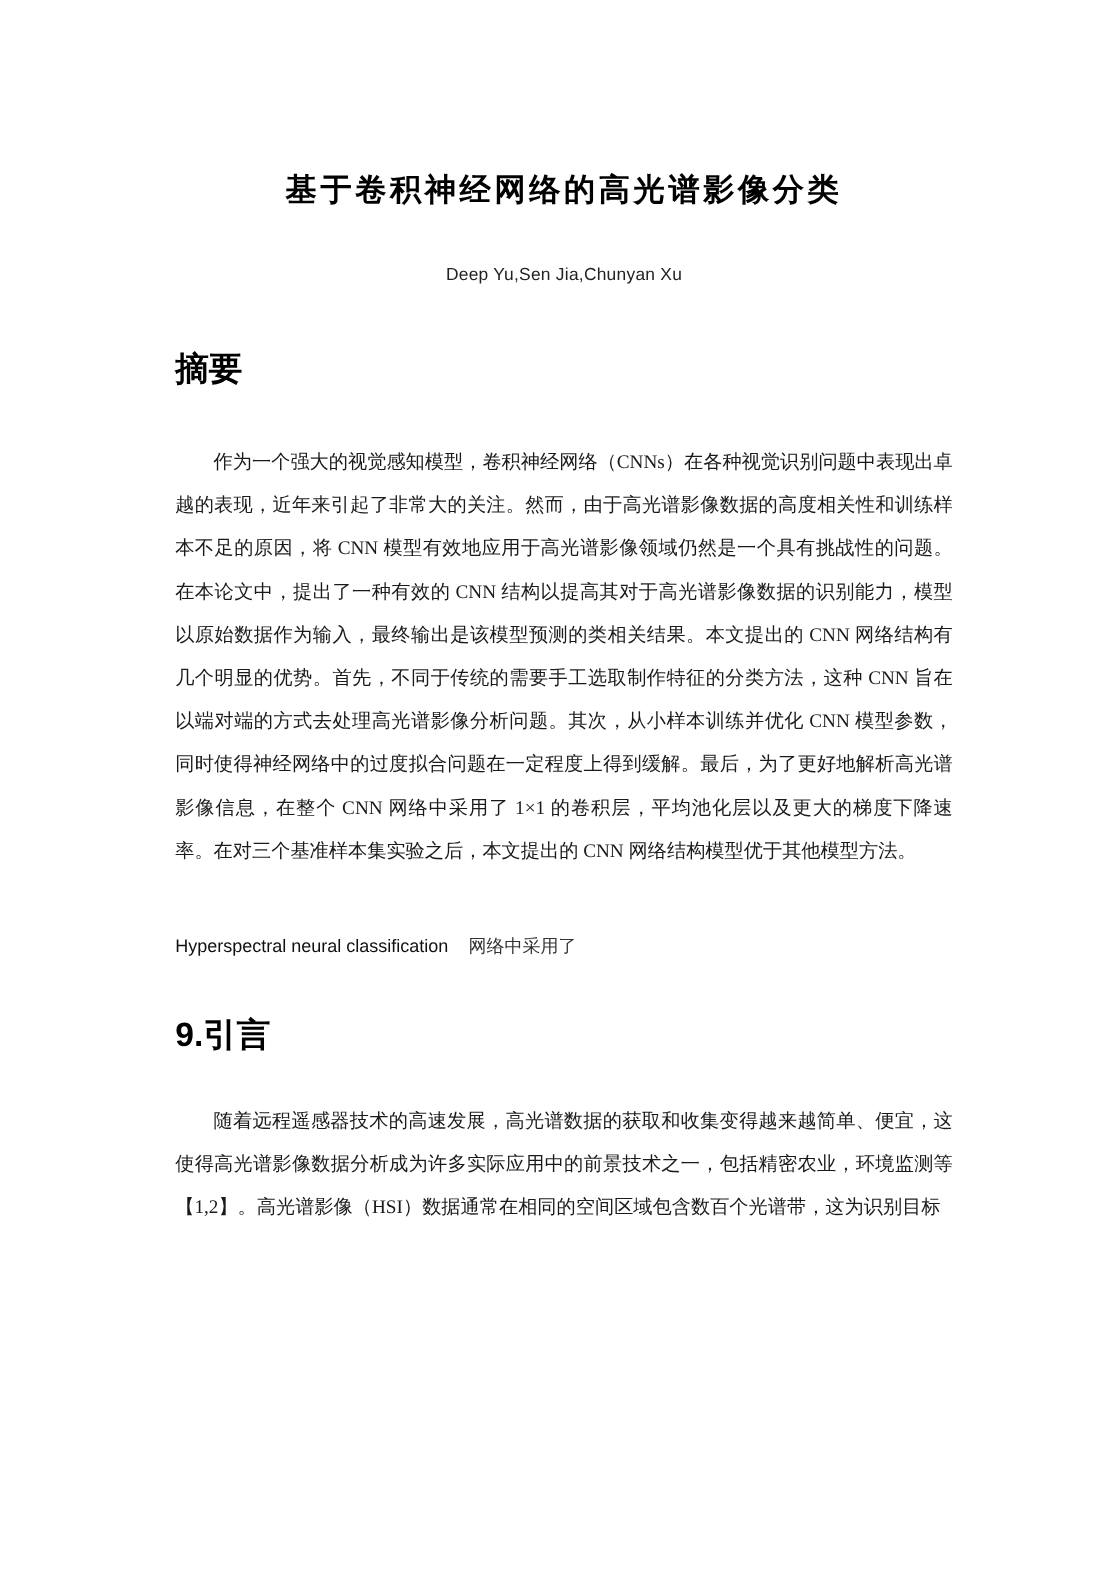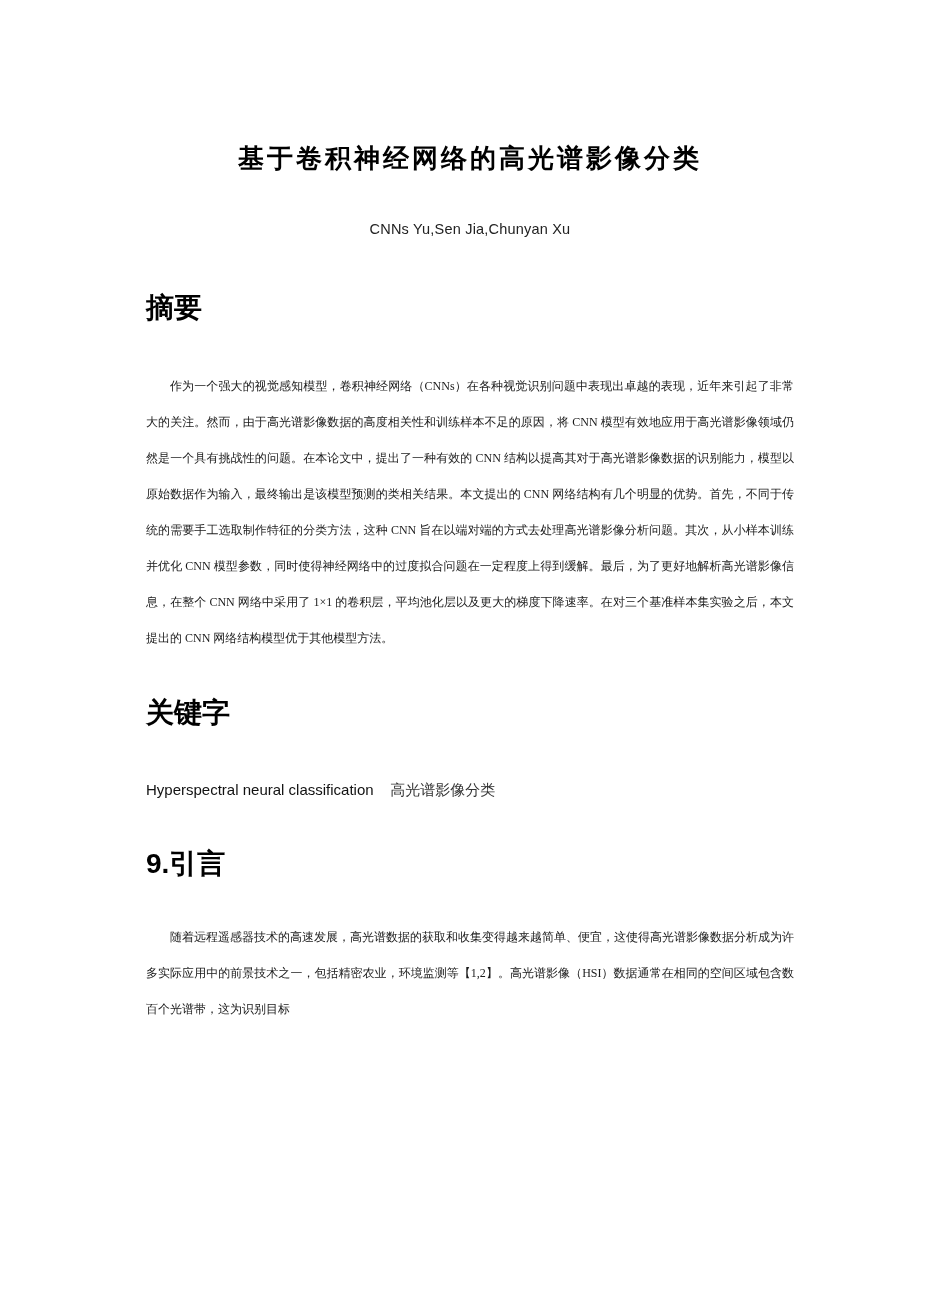--- a/index.html
+++ b/index.html
@@ -37,21 +37,21 @@
   }
   .section-heading {
     font-family: "Liberation Sans", sans-serif;
     font-size: 28px;
     font-weight: 700;
     color: #000000;
     line-height: 1.2;
   }
   .abstract-heading { margin-top: 52px; }
   .body-paragraph {
-    font-size: 12px;
+    font-size: 16px;
     line-height: 36px;
     text-align: justify;
     text-justify: inter-ideograph;
     text-indent: 2em;
     color: #1a1a1a;
   }
   .abstract-body { margin-top: 43px; }
   .keywords-heading { margin-top: 40px; }
   .keyword-list {
     list-style: none;
@@ -75,32 +75,31 @@
   .intro-heading { margin-top: 38px; }
   .intro-body { margin-top: 38px; }
 </style>
 </head>
 <body>
 
 <div class="page">
 
   <h1 class="title">基于卷积神经网络的高光谱影像分类</h1>
 
-  <p class="authors">CNNs Yu,Sen Jia,Chunyan Xu</p>
+  <p class="authors">Deep Yu,Sen Jia,Chunyan Xu</p>
 
   <h2 class="section-heading abstract-heading">摘要</h2>
 
   <p class="body-paragraph abstract-body">作为一个强大的视觉感知模型，卷积神经网络（CNNs）在各种视觉识别问题中表现出卓越的表现，近年来引起了非常大的关注。然而，由于高光谱影像数据的高度相关性和训练样本不足的原因，将 CNN 模型有效地应用于高光谱影像领域仍然是一个具有挑战性的问题。在本论文中，提出了一种有效的 CNN 结构以提高其对于高光谱影像数据的识别能力，模型以原始数据作为输入，最终输出是该模型预测的类相关结果。本文提出的 CNN 网络结构有几个明显的优势。首先，不同于传统的需要手工选取制作特征的分类方法，这种 CNN 旨在以端对端的方式去处理高光谱影像分析问题。其次，从小样本训练并优化 CNN 模型参数，同时使得神经网络中的过度拟合问题在一定程度上得到缓解。最后，为了更好地解析高光谱影像信息，在整个 CNN 网络中采用了 1×1 的卷积层，平均池化层以及更大的梯度下降速率。在对三个基准样本集实验之后，本文提出的 CNN 网络结构模型优于其他模型方法。</p>
 
-  <h2 class="section-heading keywords-heading">关键字</h2>
 
   <ul class="keyword-list">
     <li class="keyword-item">
       <span class="kw-en">Hyperspectral neural classification</span>
-      <span class="kw-zh">高光谱影像分类</span>
+      <span class="kw-zh">网络中采用了</span>
     </li>
   </ul>
 
   <h2 class="section-heading intro-heading">9.引言</h2>
 
   <p class="body-paragraph intro-body">随着远程遥感器技术的高速发展，高光谱数据的获取和收集变得越来越简单、便宜，这使得高光谱影像数据分析成为许多实际应用中的前景技术之一，包括精密农业，环境监测等【1,2】。高光谱影像（HSI）数据通常在相同的空间区域包含数百个光谱带，这为识别目标</p>
 
 </div>
 
 </body></html>

